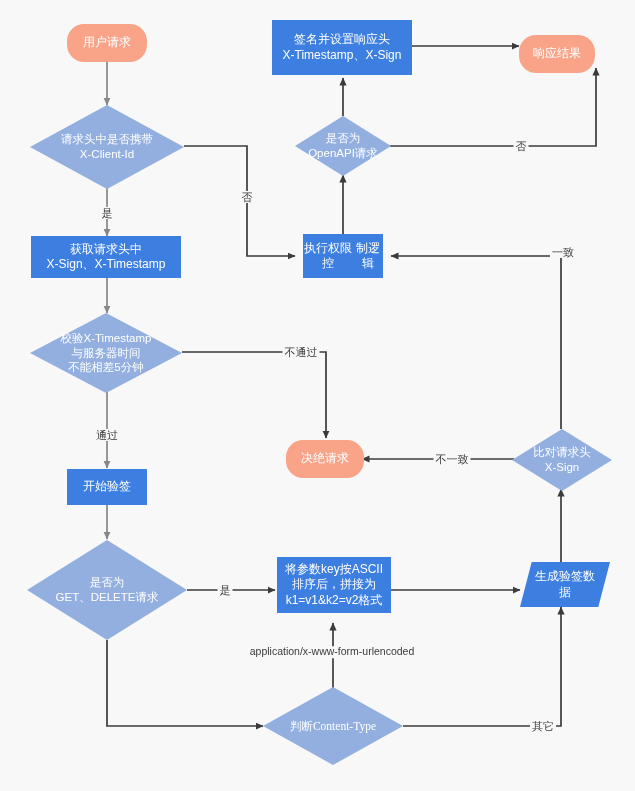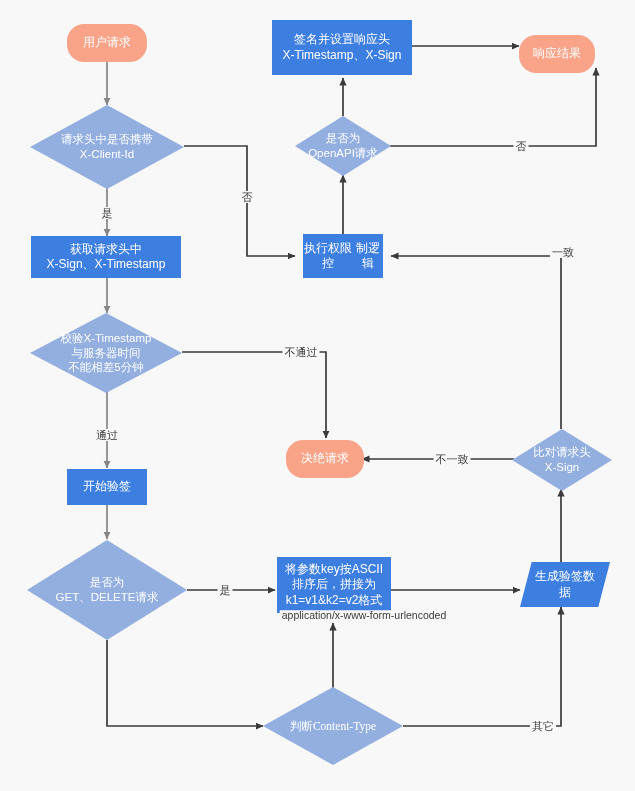--- a/index.html
+++ b/index.html
@@ -184,16 +184,16 @@
   </div>
 
   <span class="elabel" style="left:247px;top:197px;">否</span>
   <span class="elabel" style="left:107px;top:213px;">是</span>
   <span class="elabel" style="left:521px;top:146px;">否</span>
   <span class="elabel" style="left:301px;top:352px;">不通过</span>
   <span class="elabel" style="left:107px;top:435px;">通过</span>
   <span class="elabel" style="left:563px;top:252px;">一致</span>
   <span class="elabel" style="left:452px;top:459px;">不一致</span>
   <span class="elabel" style="left:225px;top:590px;">是</span>
-  <span class="elabel small" style="left:332px;top:616px;margin-left:32px;">application/x-www-form-urlencoded</span>
+  <span class="elabel small" style="left:332px;top:652px;">application/x-www-form-urlencoded</span>
   <span class="elabel" style="left:543px;top:726px;">其它</span>
 
 </div>
 
 </body></html>

